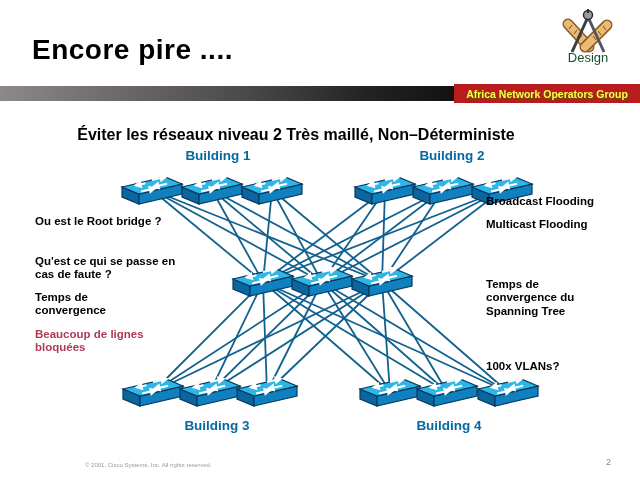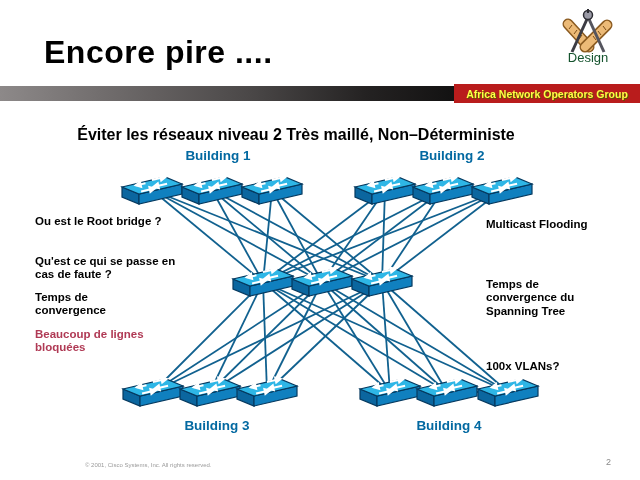--- a/index.html
+++ b/index.html
@@ -1,18 +1,18 @@
 <!DOCTYPE html>
 <html><head>
 <meta charset="utf-8">
 <style>
   html,body{margin:0;padding:0;background:#fff;}
   .slide{position:relative;width:640px;height:480px;background:#ffffff;overflow:hidden;
          font-family:"Liberation Sans", sans-serif;}
-  .title{position:absolute;left:44px;top:34px;font-size:32px;font-weight:700;color:#000;
+  .title{position:absolute;left:32px;top:34px;font-size:28px;font-weight:700;color:#000;
          letter-spacing:0.5px;}
   .logo{position:absolute;left:558px;top:8px;width:60px;height:64px;text-align:center;}
   .logo-label{position:absolute;left:552px;top:50px;width:72px;text-align:center;
          font-size:13px;color:#14532d;}
   .grad-bar{position:absolute;left:0;top:86px;width:458px;height:15px;
          background:linear-gradient(to right,#8d8989,#6e6a6a 25%,#4a4747 55%,#242222 80%,#121111);}
   .banner{position:absolute;left:454px;top:84px;width:186px;height:19px;background:#b91c1c;
          display:flex;align-items:center;justify-content:center;}
   .banner span{font-size:10.5px;font-weight:700;color:#ffff45;white-space:nowrap;
          text-shadow:1px 1px 0 #5a5a00;}
@@ -156,20 +156,21 @@
         <use href="#switch-sym" x="415" y="372"></use>
         <use href="#switch-sym" x="476" y="372"></use>
       </g>
   </svg>
 
   <div class="note" style="left:35px;top:255px;width:152px;">Qu'est ce qui se passe en cas de faute ?</div>
   <div class="note" style="left:35px;top:215px;width:140px;">Ou est le Root bridge ?</div>
   <div class="note" style="left:35px;top:291px;width:92px;">Temps de convergence</div>
   <div class="note red" style="left:35px;top:328px;width:134px;">Beaucoup de lignes bloquées</div>
 
+  <div class="note" style="left:486px;top:195px;width:150px;">Broadcast Flooding</div>
   <div class="note" style="left:486px;top:218px;width:150px;">Multicast Flooding</div>
   <div class="note" style="left:486px;top:278px;width:112px;">Temps de convergence du Spanning Tree</div>
   <div class="note" style="left:486px;top:360px;width:120px;">100x VLANs?</div>
 
   <div class="footer">© 2001, Cisco Systems, Inc. All rights reserved.</div>
   <div class="pagenum">2</div>
 
 </div>
 
 </body></html>

